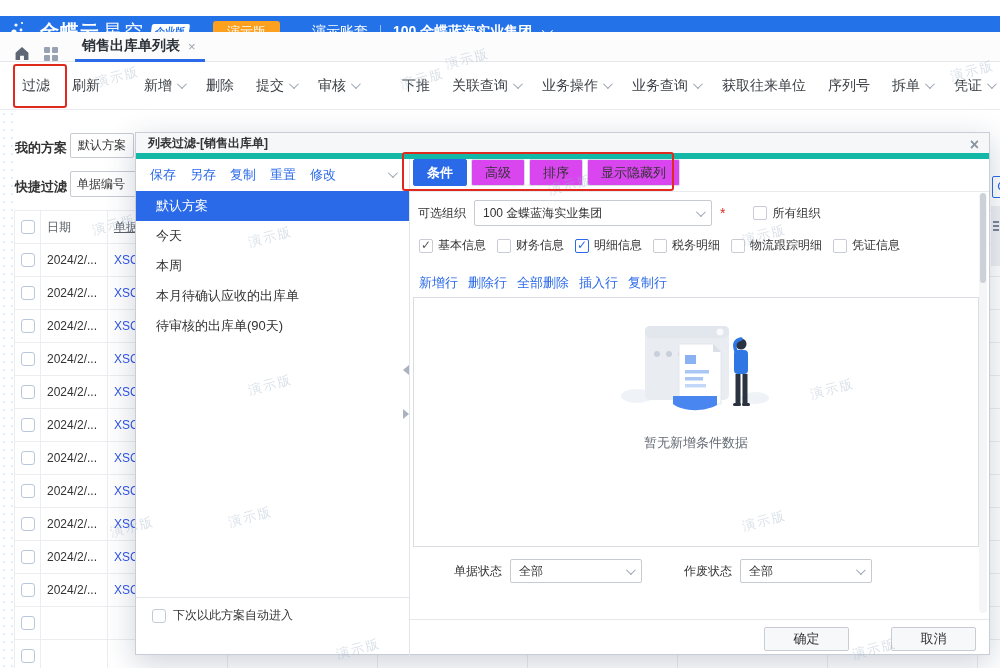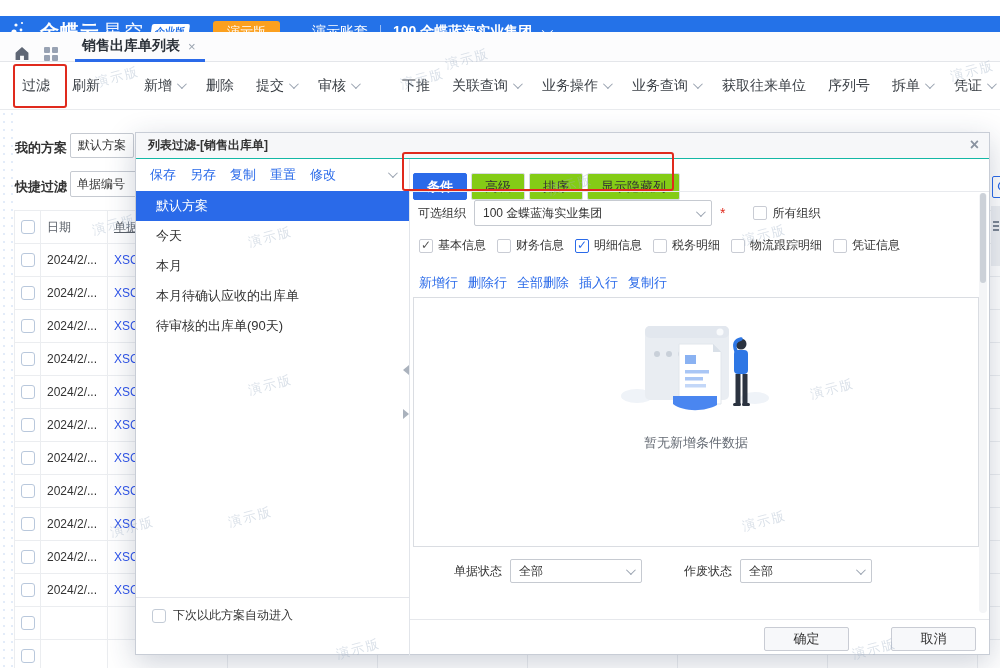--- a/index.html
+++ b/index.html
@@ -71,43 +71,43 @@
   .searchbox { position:absolute; left:992px; top:176px; width:20px; height:22px; border:1px solid #2a6ae9;
     border-radius:2px; background:#fff; z-index:5; display:flex; align-items:center; padding-left:3px; }
   .colremnant { position:absolute; left:991px; top:206px; width:9px; height:60px; background:#eef0f3; z-index:4; }
   .colglyph { position:absolute; left:993px; top:221px; width:6px; height:2px; background:#7c8694; z-index:5;
     box-shadow:0 4px 0 #7c8694, 0 8px 0 #7c8694; }
 
   
   .dialog { position:absolute; left:135px; top:132px; width:855px; height:523px; background:#fff;
     border:1px solid #c8cdd6; box-shadow:0 8px 28px rgba(31,50,88,.22); z-index:10; }
   .dtitle { position:absolute; left:0; top:0; width:100%; height:26px; background:#f6f7f9;
-    border-bottom:1px solid #14b8a6; display:flex; align-items:center; padding:0 12px; font-size:12px;
+    border-bottom:6px solid #14b8a6; display:flex; align-items:center; padding:0 12px; font-size:12px;
     font-weight:bold; color:#333; }
   .dclose { position:absolute; right:10px; top:3px; font-size:16px; color:#8a93a0; cursor:pointer; }
   .dleft { position:absolute; left:0; top:26px; width:273px; height:497px; }
   .ptoolbar { position:relative; height:32px; display:flex; align-items:center; padding-left:14px; }
   .plink { color:#2a6ae9; font-size:13px; margin-right:14px; cursor:pointer; white-space:nowrap; }
   .plink.sm { font-size:13px; margin-right:10px; }
   .ptb-chv { position:absolute; right:14px; top:12px; }
   .scheme { height:30px; display:flex; align-items:center; padding-left:20px; font-size:13px;
     color:#333; cursor:pointer; white-space:nowrap; }
   .scheme.sel { background:#2a6ae9; color:#fff; }
   .dleft-bottom { position:absolute; left:0; top:438px; width:100%; border-top:1px solid #e4e6eb;
     padding:9px 0 0 16px; display:flex; align-items:center; }
   .dleft-bottom .cb { border-color:#c3cbd6; margin-right:7px; }
   .autolabel { font-size:12px; color:#333; }
   .ddivider { position:absolute; left:273px; top:26px; width:1px; height:497px; background:#e2e5ea; }
   .tri { position:absolute; left:267px; width:0; height:0; cursor:pointer; }
   .tri-l { top:232px; border-right:6px solid #aab2bd; border-top:5px solid transparent; border-bottom:5px solid transparent; }
   .tri-r { top:276px; border-left:6px solid #aab2bd; border-top:5px solid transparent; border-bottom:5px solid transparent; }
 
-  .dtabs { position:absolute; left:277px; top:40px; display:flex; }
+  .dtabs { position:absolute; left:277px; top:26px; display:flex; }
   .dtab { height:27px; padding:0 13px; display:flex; align-items:center; font-size:13px; color:#333;
-    background:#84cc16; border:1px solid #d8dce3; margin-right:4px; cursor:pointer; border-radius:2px; white-space:nowrap; }
+    background:#d946ef; border:1px solid #d8dce3; margin-right:4px; cursor:pointer; border-radius:2px; white-space:nowrap; }
   .dtab.active { background:#2a6ae9; border-color:#2a6ae9; color:#fff; font-weight:bold; }
   .dtabs-line { position:absolute; left:274px; top:58px; right:0; height:1px; background:#e8eaee; }
 
   .orgrow { position:absolute; left:282px; top:67px; display:flex; align-items:center; }
   .fldlabel { font-size:12px; color:#333; margin-right:8px; white-space:nowrap; }
   .selbox { height:26px; border:1px solid #c6cad1; border-radius:2px; background:#fff; display:flex;
     align-items:center; padding:0 8px; cursor:pointer; position:relative; }
   .selbox .val { font-size:12px; color:#333; }
   .selbox .chv { position:absolute; right:8px; }
   .orgsel { width:238px; }
@@ -466,21 +466,21 @@
           <span class="plink">保存</span>
           <span class="plink">另存</span>
           <span class="plink">复制</span>
           <span class="plink">重置</span>
           <span class="plink">修改</span>
           <span class="chv ptb-chv"></span>
         </div>
       <div>
           <div class="scheme sel">默认方案</div>
           <div class="scheme">今天</div>
-          <div class="scheme">本月</div>
+          <div class="scheme">本周</div>
           <div class="scheme">本月待确认应收的出库单</div>
           <div class="scheme">待审核的出库单(90天)</div>
         </div>
       <div class="dleft-bottom">
         <span class="cb"></span>
         <span class="autolabel">下次以此方案自动进入</span>
       </div>
     </div>
     <div class="ddivider"></div>
     <span class="tri tri-l"></span>

